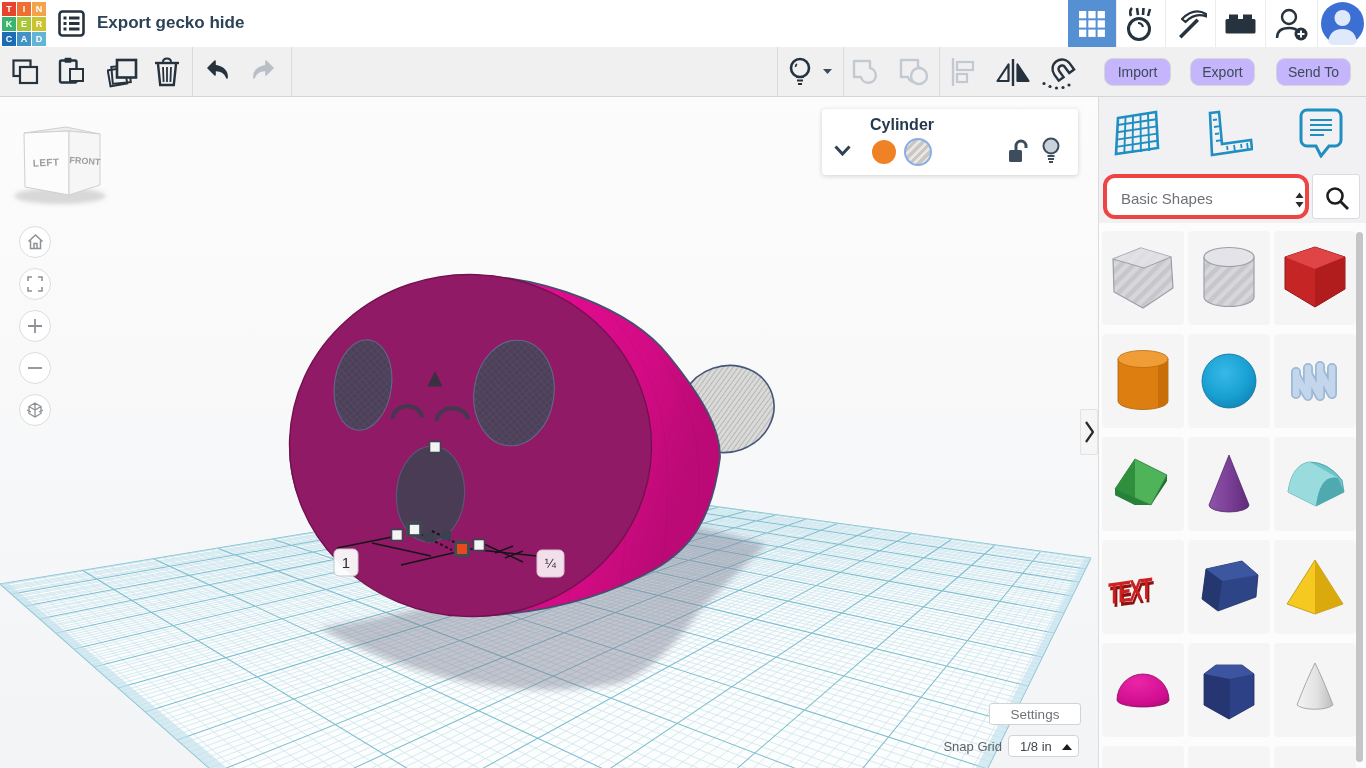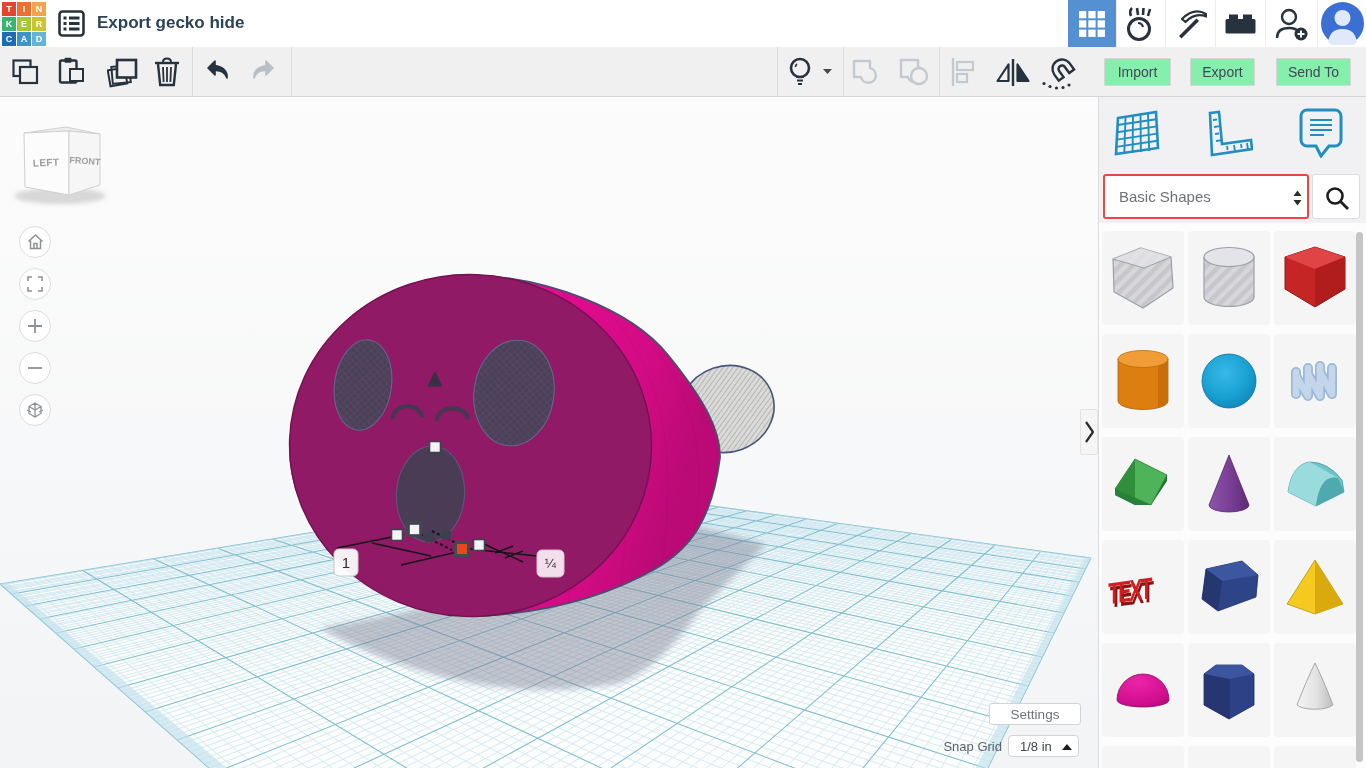--- a/index.html
+++ b/index.html
@@ -14,29 +14,29 @@
 #logo span { display:flex; align-items:center; justify-content:center;
   color:#fff; font-weight:bold; font-size:9px; }
 #title { position:absolute; left:97px; top:13px; font-size:17px; font-weight:bold; color:#2c4257; }
 .hcell { position:absolute; top:0; height:47px; border-left:1px solid #ececec;
   display:flex; align-items:center; justify-content:center; }
 
 
 #toolbar { position:absolute; left:0; top:47px; width:1366px; height:50px;
   background:#f0f0f1; border-bottom:1px solid #d5d5d7; }
 .sep { position:absolute; top:0; width:1px; height:49px; background:#dadadc; }
-.tbtn { position:absolute; top:11px; height:28px; background:#86efac;
-  border:1px solid #d4d6da; border-radius:1px; color:#3d4a57; font-size:14px;
+.tbtn { position:absolute; top:11px; height:28px; background:#c4b5fd;
+  border:1px solid #d4d6da; border-radius:9px; color:#3d4a57; font-size:14px;
   display:flex; align-items:center; justify-content:center; }
 
 
 #panel { position:absolute; left:1098px; top:97px; width:268px; height:671px;
   background:#f1f1f3; border-left:1px solid #dcdcde; }
 #selbox { position:absolute; left:4px; top:77px; width:206px; height:45px; background:#fff;
-  border:2px solid #ef4444; border-radius:3px; }
+  border:4px solid #ef4444; border-radius:12px; }
 #selbox .lab { position:absolute; left:14px; top:12px; font-size:15px; color:#6e7277; }
 #searchbox { position:absolute; left:213px; top:77px; width:48px; height:45px; background:#fff;
   border:1px solid #dcdce0; border-radius:3px; }
 .tile { position:absolute; width:82px; height:94px; background:#f5f5f6; border-radius:4px;
   display:flex; align-items:center; justify-content:center; }
 #scrollbar { position:absolute; left:257px; top:135px; width:7px; height:530px;
   background:#c5c5c8; border-radius:4px; }
 
 
 #canvas { position:absolute; left:0; top:97px; width:1098px; height:671px;
@@ -340,20 +340,37 @@
           <path d="M1 8 H15" stroke="#8d9196" stroke-width="1.8"></path>
         </svg>
 </div>
 <div class="cbtn" style="top:297px">
  <svg width="18" height="18" viewBox="0 0 18 18">
           <path d="M9 2 L15 5.5 V12.5 L9 16 L3 12.5 V5.5 Z M9 2 V9 M3 5.5 L9 9 L15 5.5 M9 16 V9" fill="none" stroke="#8d9196" stroke-width="1.3"></path>
           <path d="M1 9 L5 11 M17 9 L13 11" stroke="#8d9196" stroke-width="1.3"></path>
         </svg>
 </div>
 
+<div id="cylpanel">
+ <div class="ttl">Cylinder</div>
+ <svg class="abs" style="left:12px;top:36px" width="17" height="11" viewBox="0 0 17 11">
+          <path d="M1.5 1.5 L8.5 9 L15.5 1.5" fill="none" stroke="#2e4155" stroke-width="3"></path>
+        </svg>
+ <div class="abs" style="left:50px;top:31px;width:24px;height:24px;border-radius:50%;background:#f08226"></div>
+ <div class="abs" style="left:82px;top:29px;width:28px;height:28px;border-radius:50%;border:2px solid #88afe0;
+   background:repeating-linear-gradient(135deg,#c9c6c3 0 3px,#e8e6e4 3px 6px)"></div>
+ <svg class="abs" style="left:186px;top:30px" width="20" height="25" viewBox="0 0 20 25">
+   <rect x="1" y="11" width="13" height="12" rx="1.5" fill="#3d4d5e"></rect>
+   <path d="M8 11 V7 a5 5 0 0 1 10 0 v2" fill="none" stroke="#3d4d5e" stroke-width="3"></path>
+ </svg>
+ <svg class="abs" style="left:219px;top:28px" width="20" height="27" viewBox="0 0 20 27">
+   <circle cx="10" cy="9" r="7.5" fill="#c9d1da" stroke="#3d4d5e" stroke-width="2"></circle>
+   <path d="M6.5 19 h7 M7 22 h6 M8 25 h4" stroke="#3d4d5e" stroke-width="1.8"></path>
+ </svg>
+</div>
 
 <div id="settings">Settings</div>
 <div id="snaplab">Snap Grid</div>
 <div id="snapdd">
         <span style="position:absolute;left:11px;top:3px">1/8 in</span>
  <svg class="abs" style="left:53px;top:8px" width="10" height="6" viewBox="0 0 10 6">
           <path d="M0 6 L5 0 L10 6 Z" fill="#1c1c1c"></path>
         </svg>
 </div>
 <div id="collapse">

